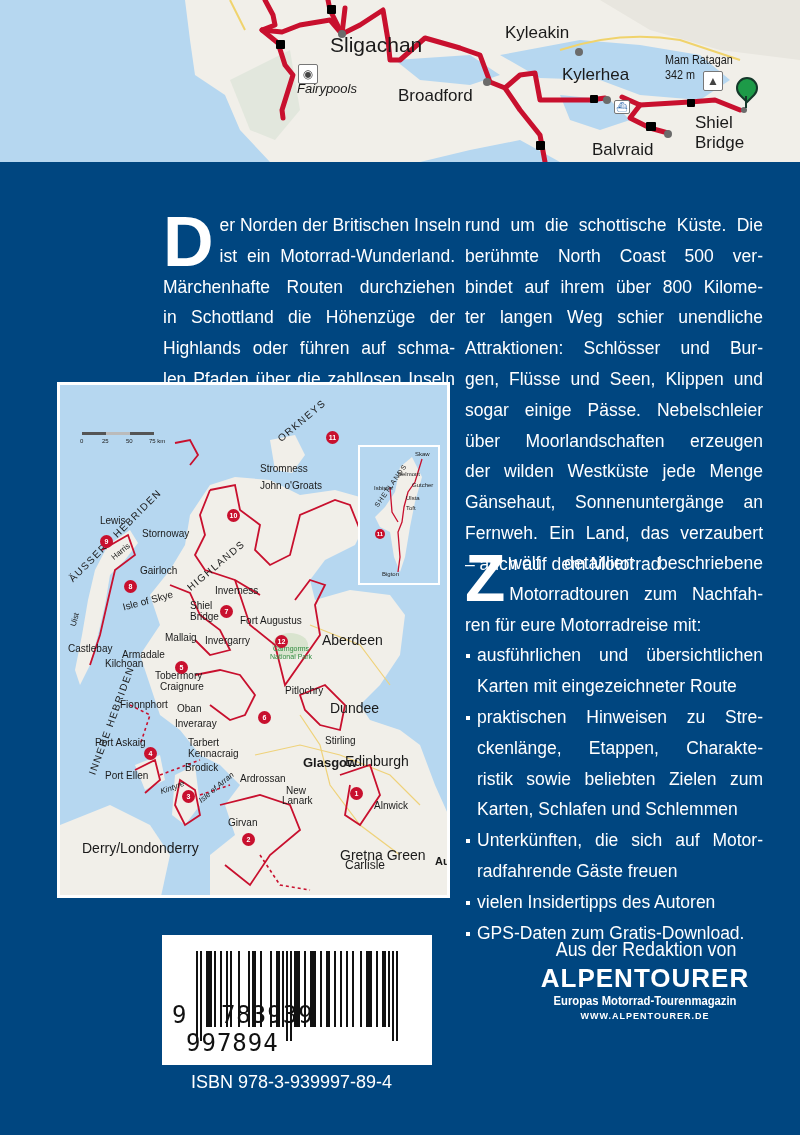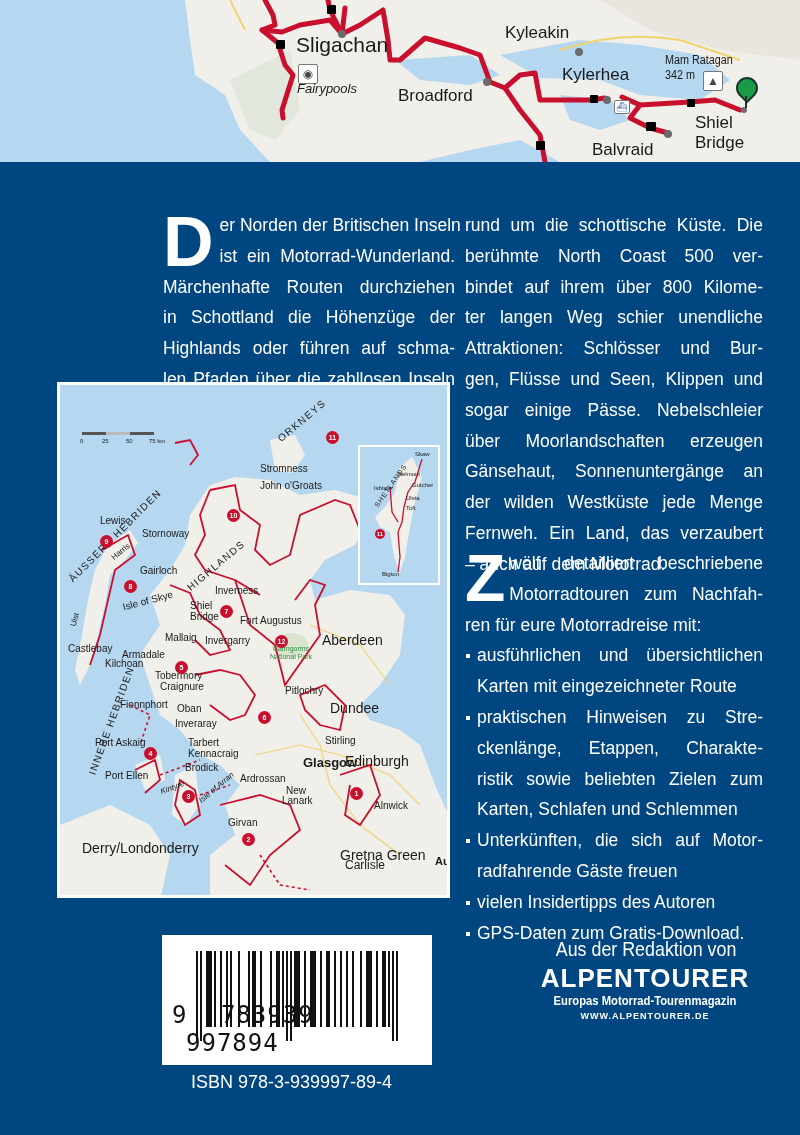--- a/index.html
+++ b/index.html
@@ -13,21 +13,21 @@
     
     .top-map {
       position: absolute; left: 0; top: 0; width: 800px; height: 162px;
       background: #b6d7f0; overflow: hidden;
     }
     .top-map svg { position: absolute; left: 0; top: 0; }
     .tm-label {
       position: absolute; color: #1a1a1a; white-space: nowrap;
       font-family: "Liberation Sans", sans-serif;
     }
-    .tm-big { font-size: 21px; }
+    .tm-big { font-size: 21px; margin-left: 34px; }
     .tm-mid { font-size: 17px; }
     .tm-small { font-size: 13px; font-style: italic; }
     .tm-peak { font-size: 12px; line-height: 14px; font-family: "Liberation Sans", sans-serif; transform: scaleX(0.9); transform-origin: left; }
     .tm-icon {
       position: absolute; background: #fff; border: 1px solid #777;
       border-radius: 2px; width: 20px; height: 20px;
       font-size: 12px; color: #444; text-align: center; line-height: 18px;
     }
     .pin {
       position: absolute; left: 736px; top: 77px; width: 22px; height: 22px;
@@ -179,22 +179,22 @@
 
 <div class="col col-right">
   <span class="line">rund um die schottische Küste. Die</span>
   <span class="line">berühmte North Coast 500 ver-</span>
   <span class="line">bindet auf ihrem über 800 Kilome-</span>
   <span class="line">ter langen Weg schier unendliche</span>
   <span class="line">Attraktionen: Schlösser und Bur-</span>
   <span class="line">gen, Flüsse und Seen, Klippen und</span>
   <span class="line">sogar einige Pässe. Nebelschleier</span>
   <span class="line">über Moorlandschaften erzeugen</span>
+  <span class="line">der wilden Westküste jede Menge</span>
   <span class="line">Gänsehaut, Sonnenuntergänge an</span>
-  <span class="line">der wilden Westküste jede Menge</span>
   <span class="line">Fernweh. Ein Land, das verzaubert</span>
   <span class="line last">– auch auf dem Motorrad.</span>
 </div>
 
 <div class="main-map">
   <svg width="393" height="516" viewBox="0 0 393 516">
 
     <path d="M150,100 L175,92 L210,95 L240,110 L275,105 L300,112 L310,130 L295,160 L265,175 L250,195 L255,215 L290,205 L330,210 L345,230 L340,270 L320,300 L300,320 L310,335 L340,345 L360,360 L375,400 L393,440 L393,516 L150,516 L150,470 L175,450 L165,420 L180,400 L160,380 L140,370 L120,345 L100,330 L90,300 L80,270 L100,240 L90,210 L110,185 L125,160 L130,130 Z" fill="#f1efe9"></path>
 
     <path d="M48,160 L70,145 L78,158 L65,175 L50,190 L45,220 L38,250 L30,280 L20,300 L15,285 L22,250 L28,215 L35,185 Z" fill="#f1efe9"></path>

